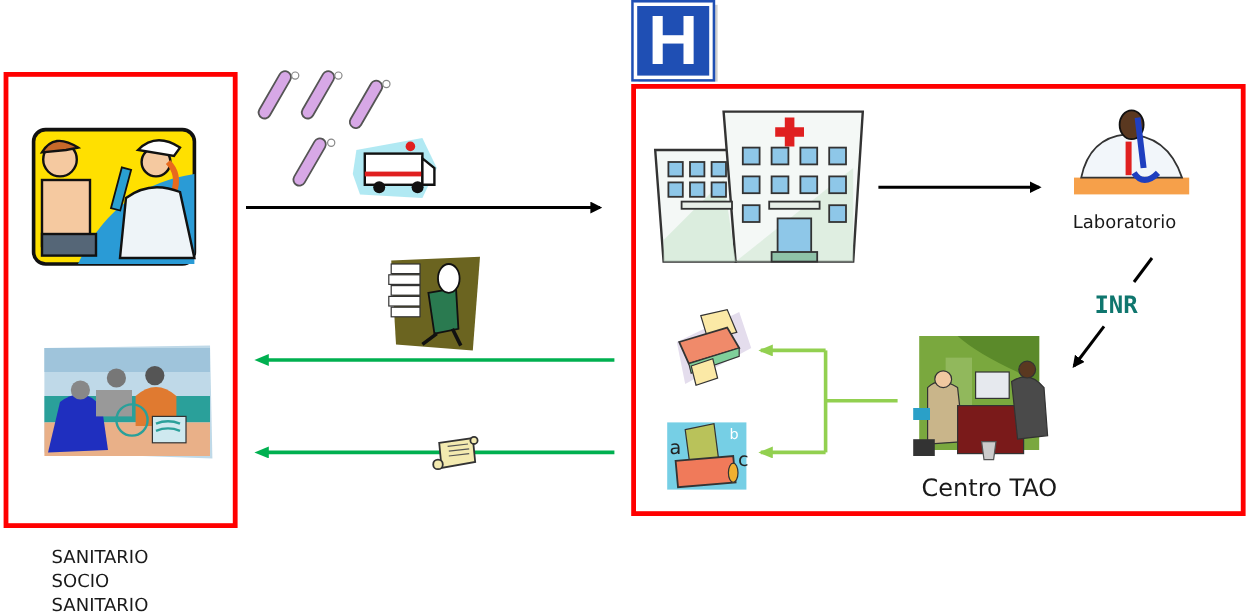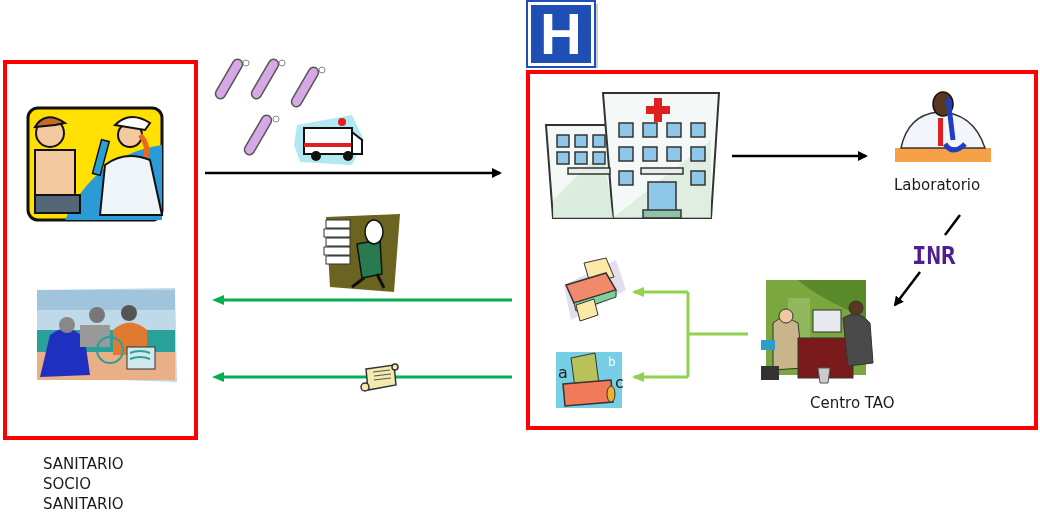--- a/index.html
+++ b/index.html
@@ -164,21 +164,21 @@
 
 <svg style="left:893px; top:90px;" width="100" height="75" viewBox="0 0 100 75">
   <rect x="2" y="58" width="96" height="14" fill="#f6a04a"></rect>
   <path d="M8 58 Q15 25 45 22 Q80 22 92 58 Z" fill="#f2f6fa" stroke="#333" stroke-width="1.5"></path>
   <ellipse cx="50" cy="14" rx="10" ry="12" fill="#5a3820" stroke="#111" stroke-width="1.5"></ellipse>
   <rect x="45" y="28" width="5" height="28" fill="#e02020"></rect>
   <path d="M55 8 L60 50 M52 54 Q60 66 72 54" stroke="#1f3fbf" stroke-width="5" fill="none"></path>
 </svg>
 <div class="label" style="left:894px; top:176px; font-size:15px;">Laboratorio</div>
 
-<div class="label" style="left:912px; top:242px; font-family:'DejaVu Sans Mono', monospace; font-weight:bold; font-size:24px; color:#4c1d95;">INR</div>
+<div class="label" style="left:912px; top:242px; font-family:'DejaVu Sans Mono', monospace; font-weight:bold; font-size:20px; color:#0f766e;">INR</div>
 
 <svg style="left:556px; top:255px;" width="72" height="70" viewBox="0 0 72 70">
   <path d="M8 30 L60 5 L70 35 L15 65 Z" fill="#d9cfe6" opacity="0.7"></path>
   <path d="M28 8 L50 3 L58 22 L34 28 Z" fill="#fbe9a6" stroke="#333"></path>
   <path d="M10 30 L50 18 L60 35 L18 48 Z" fill="#f08a6a" stroke="#333" stroke-width="1.5"></path>
   <path d="M18 48 L60 35 L60 42 L20 56 Z" fill="#7fcf9a" stroke="#333"></path>
   <path d="M20 50 L38 44 L42 60 L24 66 Z" fill="#fbe9a6" stroke="#333"></path>
 </svg>
 
 <svg style="left:553px; top:350px;" width="75" height="60" viewBox="0 0 75 60">
@@ -198,13 +198,13 @@
   <path d="M15 45 Q25 35 40 45 L45 90 L15 92 Z" fill="#c9b58a" stroke="#333"></path>
   <circle cx="28" cy="38" r="7" fill="#f0c8a0" stroke="#333"></circle>
   <rect x="40" y="60" width="55" height="40" fill="#7a1a1a" stroke="#333"></rect>
   <rect x="55" y="32" width="28" height="22" fill="#e6e9ee" stroke="#333"></rect>
   <path d="M85 40 Q100 30 112 45 L115 85 L90 88 Z" fill="#4a4a4a" stroke="#333"></path>
   <circle cx="98" cy="30" r="7" fill="#5a3820" stroke="#333"></circle>
   <rect x="3" y="62" width="14" height="10" fill="#2aa0c8"></rect>
   <rect x="3" y="88" width="18" height="14" fill="#333"></rect>
   <path d="M60 90 L72 90 L70 105 L62 105 Z" fill="#ccc" stroke="#555"></path>
 </svg>
-<div class="label" style="left:810px; top:394px; font-size:15px;">Centro TAO</div>
+<div class="label" style="left:768px; top:394px; font-size:20px;">Centro TAO</div>
 
 </body></html>

